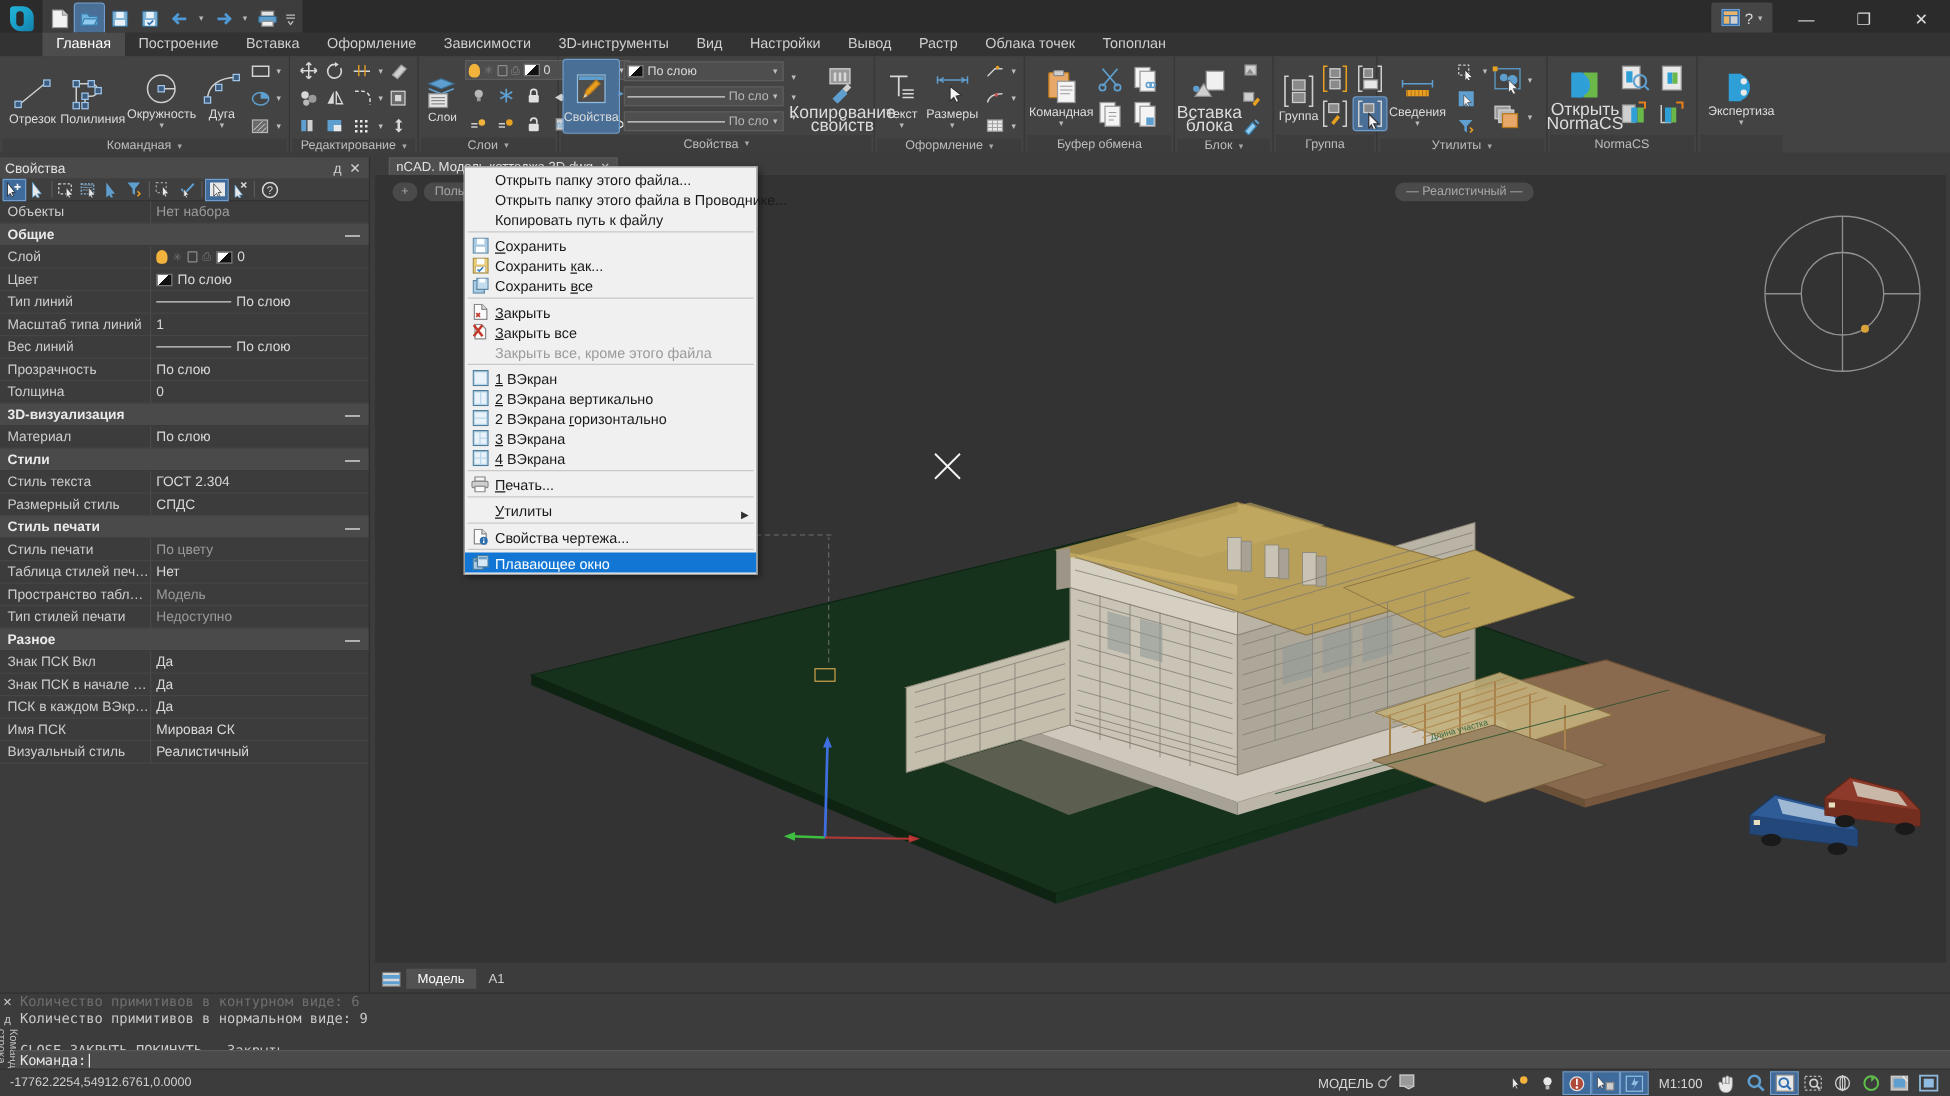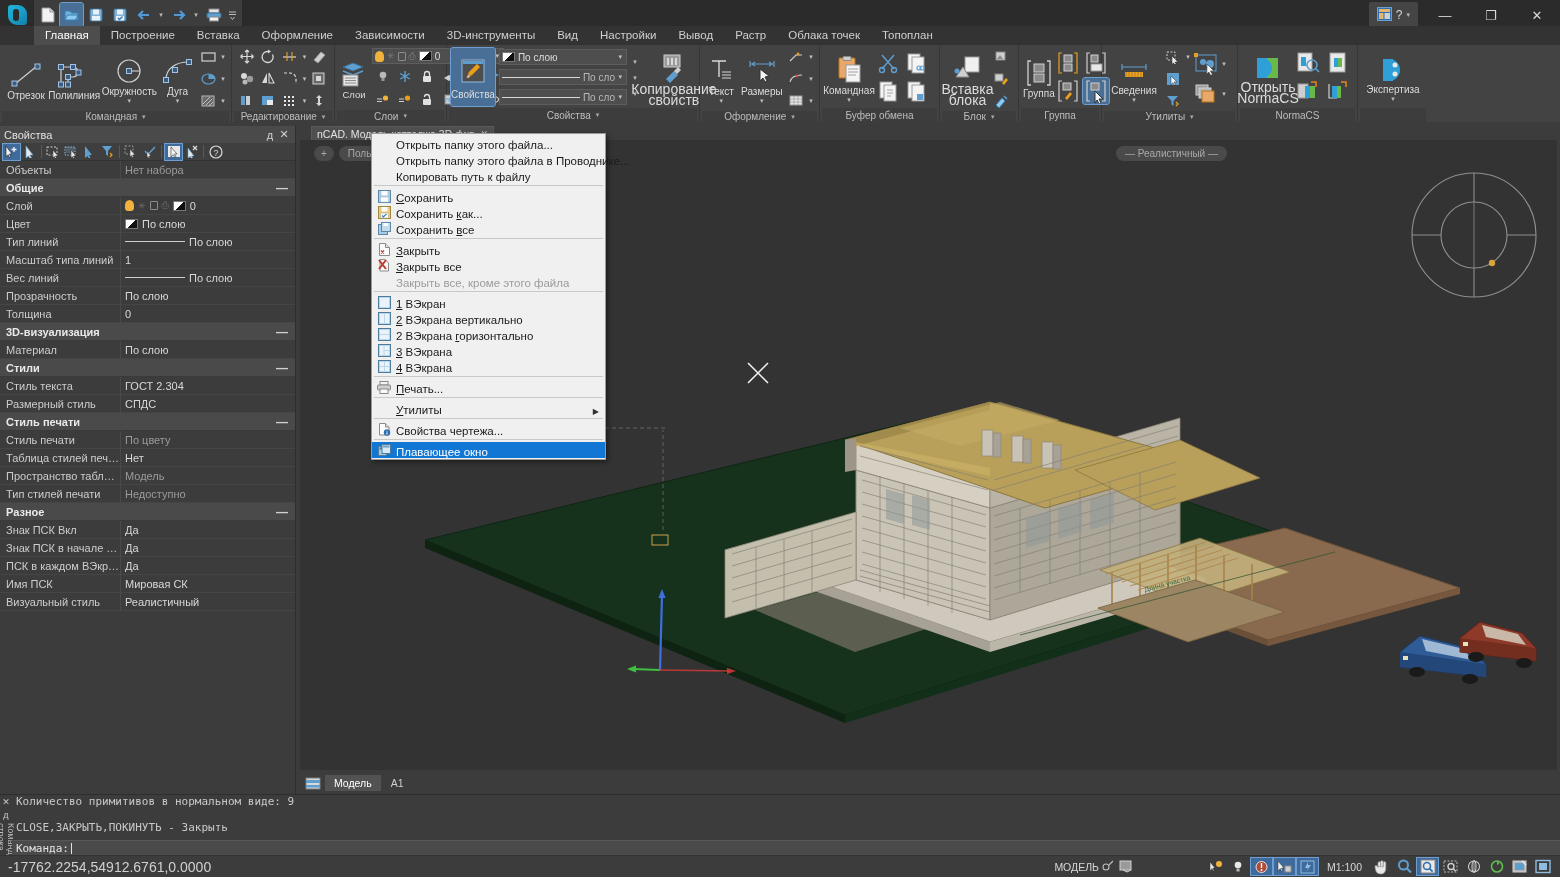--- a/index.html
+++ b/index.html
@@ -93,21 +93,21 @@
   .cmd-gutter .gp{font-size:9px;color:#c8c8c8;}
   .cmd-gutter .gt{writing-mode:vertical-rl;font-size:9px;color:#bdbdbd;letter-spacing:0px;}
   .cmd-body{flex:1;display:flex;flex-direction:column;font-family:"DejaVu Sans Mono", monospace;font-size:11px;}
   .cmd-hist{flex:1;padding:0 4px;color:#c9c9c9;overflow:hidden;line-height:13px;}
   .cmd-hist .fade{color:#6f6f6f;}
   .cmd-input{height:15px;background:#4a4a4a;border-top:1px solid #585858;padding:0 4px;display:flex;align-items:center;color:#e4e4e4;}
   .caret-blink{width:1px;height:11px;background:#e4e4e4;margin-left:2px;}
 
   
   .status{position:absolute;left:0;top:855px;width:1560px;height:22px;background:#3c3c3c;display:flex;align-items:center;border-top:1px solid #333;}
-  .coords{padding:0 8px;font-size:14px;color:#d0d0d0;white-space:nowrap;}
+  .coords{padding:0 8px;font-size:10px;color:#d0d0d0;white-space:nowrap;}
   .sbtn{height:16px;display:flex;align-items:center;padding:0 7px;font-size:10px;color:#d8d8d8;margin:0 2px;border-radius:1px;white-space:nowrap;}
   .sbtn.on{background:#3f6a9c;color:#ffffff;}
   .sgap{flex:1;}
   .sico{width:21px;height:17px;display:flex;align-items:center;justify-content:center;margin:0 1px;}
   .sico.on{background:#3f6a9c;outline:1px solid #6e9ecf;}
   .scale{font-size:10.5px;color:#d8d8d8;padding:0 8px;}
 
   
   .ctxmenu{position:absolute;left:371px;top:133px;width:235px;background:#f0f0f0;border:1px solid #9a9a9a;box-shadow:2px 2px 5px rgba(0,0,0,.45);z-index:60;padding:1px 0;}
   .mi{height:16px;display:flex;align-items:flex-end;padding:0 0 0 2px;font-size:11.5px;color:#1a1a1a;white-space:nowrap;}
@@ -1277,20 +1277,21 @@
   </div>
 
   <div class="cmdline">
     <div class="cmd-gutter">
       <span class="gx">✕</span>
       <span class="gp">д</span>
       <span class="gt">Командная строка</span>
     </div>
     <div class="cmd-body">
       <div class="cmd-hist" id="cmd-hist">
+          <div class="fade">Количество примитивов в контурном виде: 6</div>
           <div>Количество примитивов в нормальном виде: 9</div>
           <div>&nbsp;</div>
           <div>CLOSE,ЗАКРЫТЬ,ПОКИНУТЬ - Закрыть</div>
         </div>
       <div class="cmd-input">
         <span>Команда:</span>
         <span class="caret-blink"></span>
       </div>
     </div>
   </div>

